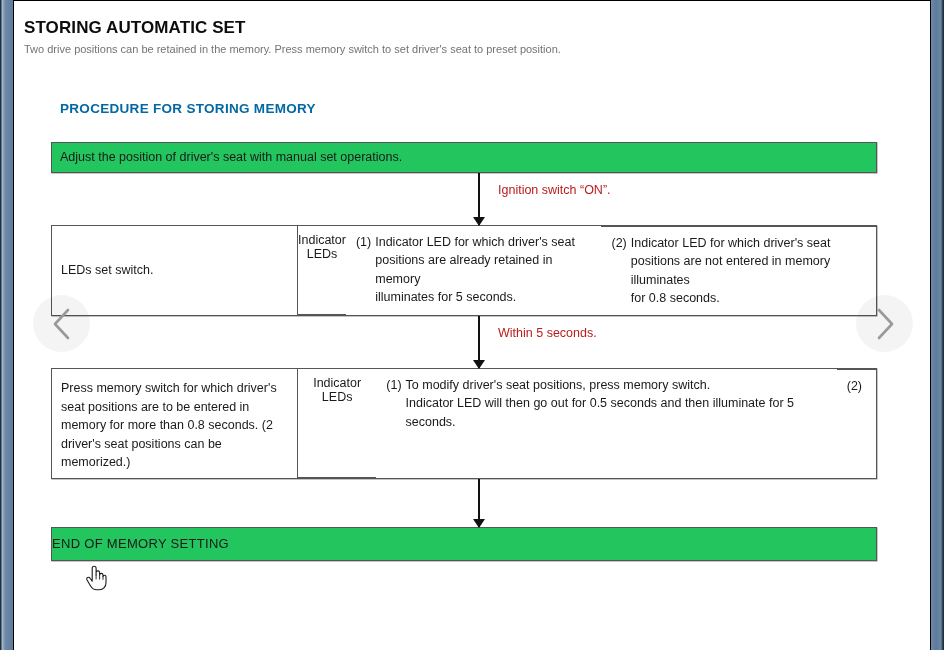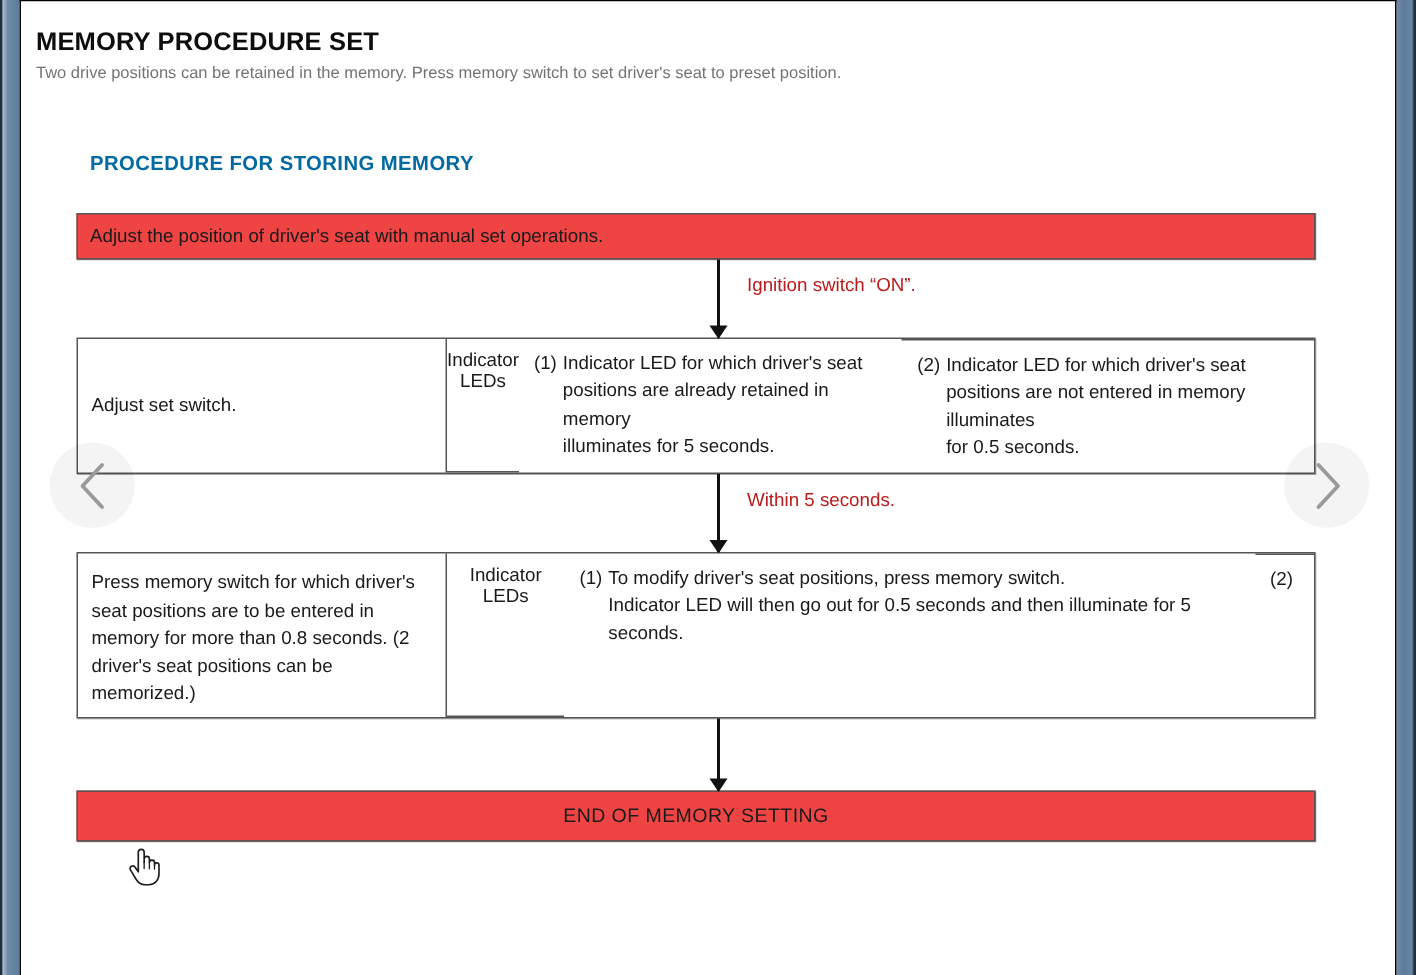--- a/index.html
+++ b/index.html
@@ -97,35 +97,35 @@
   #flow {
     position: absolute;
     left: 37px;
     top: 141px;
     width: 826px;
   }
 
   .fbox {
     border: 1px solid #555;
     box-shadow: 0.5px 0.5px 0 #8a8a8a;
-    background: #ef4444;
+    background: #22c55e;
     box-sizing: border-box;
   }
 
   .fbox.single {
     padding: 7px 8px 8px 8px;
     font-size: 12.5px;
     color: #1a1a1a;
   }
 
   .fbox.end {
     height: 34px;
     display: flex;
     align-items: center;
-    justify-content: center;
+    justify-content: flex-start;
     font-size: 13px;
     letter-spacing: 0.3px;
     color: #1a1a1a;
   }
 
   
   .conn {
     position: relative;
     height: 52px;
   }
@@ -246,57 +246,57 @@
 <div id="viewer">
 
   <div class="gutter left"></div>
   <div class="gutter right"></div>
   <div class="page-edge left"></div>
   <div class="page-edge right"></div>
   <div class="page-top-rule"></div>
 
   <div id="doc">
 
-    <div class="doc-title">MEMORY PROCEDURE SET</div>
+    <div class="doc-title">STORING AUTOMATIC SET</div>
 
     <div class="doc-intro">Two drive positions can be retained in the memory. Press memory switch to set driver's seat to preset position.</div>
 
     <div class="section-heading">PROCEDURE FOR STORING MEMORY</div>
 
     <div id="flow">
 
       <div class="fbox single">
         <span>Adjust the position of driver's seat with manual set operations.</span>
       </div>
 
       <div class="conn">
         <div class="line"></div>
         <div class="head"></div>
         <div class="conn-label">Ignition switch “ON”.</div>
       </div>
 
       <div class="ftable">
-        <div class="col-left">Adjust set switch.</div>
+        <div class="col-left">LEDs set switch.</div>
         <div class="col-right">
           <div class="led-header">Indicator LEDs</div>
           <div class="led-row">
             <div class="led-item">
               <span class="num">(1)</span>
               <span class="txt">
                 <span>Indicator LED for which driver's seat positions are already retained in memory</span>
                 <span class="l2">illuminates for 5 seconds.</span>
               </span>
             </div>
           </div>
           <div class="led-row">
             <div class="led-item">
               <span class="num">(2)</span>
               <span class="txt">
                 <span>Indicator LED for which driver's seat positions are not entered in memory illuminates</span>
-                <span class="l2">for 0.5 seconds.</span>
+                <span class="l2">for 0.8 seconds.</span>
               </span>
             </div>
           </div>
         </div>
       </div>
 
       <div class="conn">
         <div class="line"></div>
         <div class="head"></div>
         <div class="conn-label">Within 5 seconds.</div>

